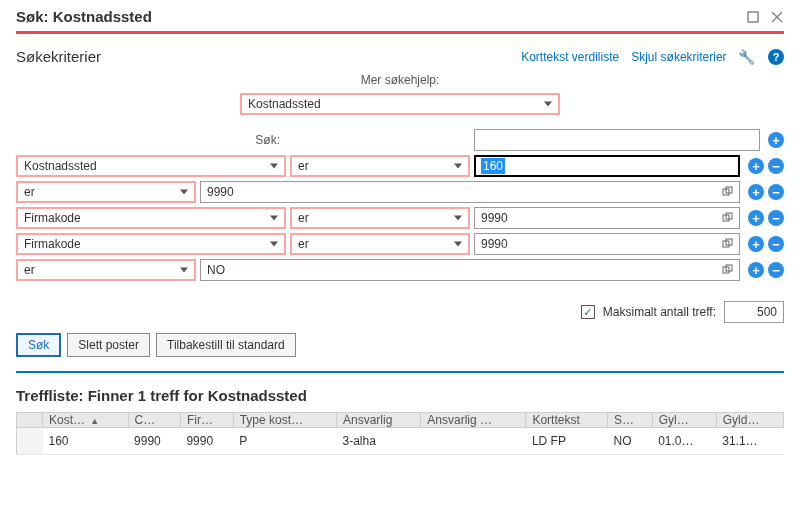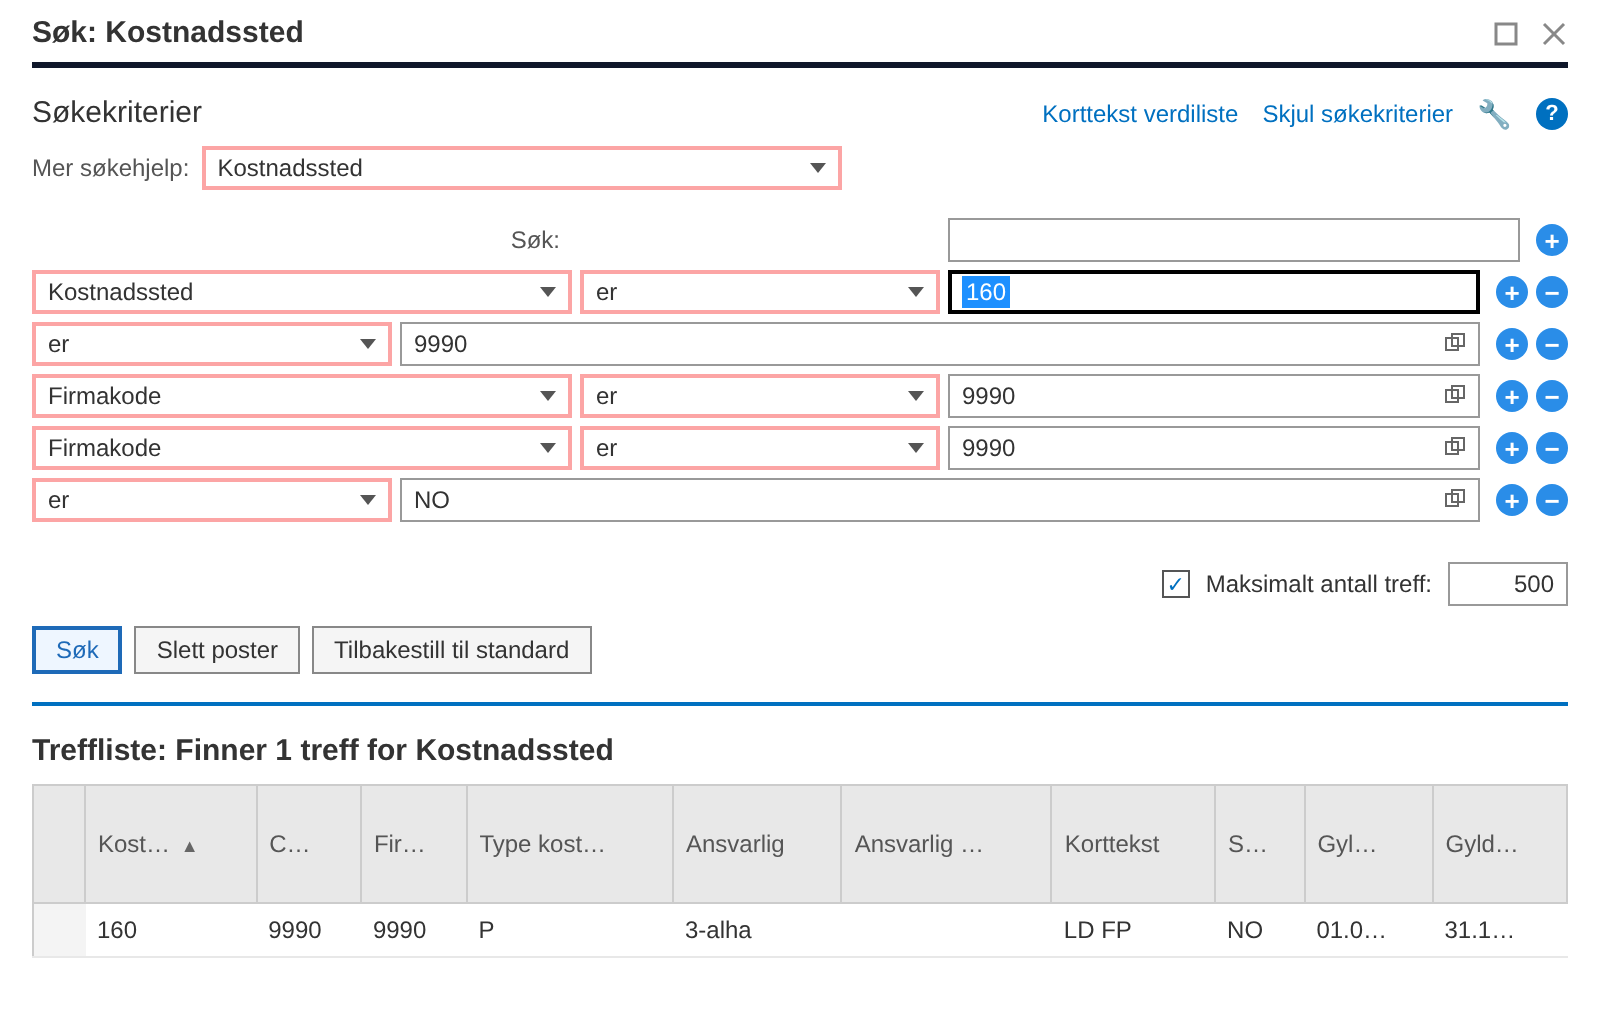--- a/index.html
+++ b/index.html
@@ -9,21 +9,21 @@
     font-size: 12px;
     color: #333;
     background: #fff;
     padding: 8px 16px;
   }
   .window-header {
     display: flex;
     align-items: center;
     justify-content: space-between;
     padding-bottom: 6px;
-    border-bottom: 3px solid #0f172a;
+    border-bottom: 3px solid #ef4444;
   }
   .window-title {
     font-size: 15px;
     font-weight: bold;
   }
   .window-controls { display: flex; gap: 10px; align-items: center; }
   .win-ctrl {
     width: 14px; height: 14px;
     display: inline-flex; align-items: center; justify-content: center;
     cursor: pointer; color: #888;
@@ -40,21 +40,21 @@
   }
   .header-links { display: flex; align-items: center; gap: 12px; }
   .link { color: #0070c0; cursor: pointer; }
   .help-icon {
     width: 16px; height: 16px; border-radius: 50%;
     background: #0070c0; color: #fff;
     display: inline-flex; align-items: center; justify-content: center;
     font-size: 11px; font-weight: bold; cursor: pointer;
   }
   .wrench { cursor: pointer; color: #0070c0; font-size: 14px; }
-  .row { display: flex; align-items: center; margin-top: 8px; gap: 6px; }
+  .row { display: flex; align-items: center; margin-top: 8px; gap: 6px; flex-direction: column; }
   .label-col { color: #555; }
   .select {
     height: 22px;
     border: 2px solid #fca5a5;
     background: #fff;
     padding: 0 20px 0 6px;
     position: relative;
     display: inline-flex;
     align-items: center;
     cursor: pointer;
@@ -125,21 +125,21 @@
     height: 24px; padding: 0 10px;
     border:1px solid #888; background:#f5f5f5;
     display:inline-flex; align-items:center; cursor:pointer;
     color:#333;
   }
   .btn.primary { border:2px solid #1e6ab8; color:#1e6ab8; background:#eef6ff;}
   .results-title { font-size:15px; font-weight:bold; margin-top:14px; margin-bottom:8px;}
   table.results { width:100%; border-collapse:collapse; }
   table.results th {
     background:#e8e8e8; border:1px solid #ccc;
-    padding:22px 6px; text-align:left; font-weight:normal; color:#555;
+    padding:0 6px; text-align:left; font-weight:normal; color:#555;
     position:relative; white-space:nowrap; overflow:hidden; text-overflow:ellipsis;
     cursor:pointer;
   }
   table.results td {
     border-bottom:1px solid #e8e8e8; padding:6px 6px; white-space:nowrap;
   }
   .sort-ind { font-size:9px; color:#666; padding-left:2px;}
   .leading-col { width:26px; background:#f4f4f4; border-left:1px solid #ccc;}
 </style>
 </head>

